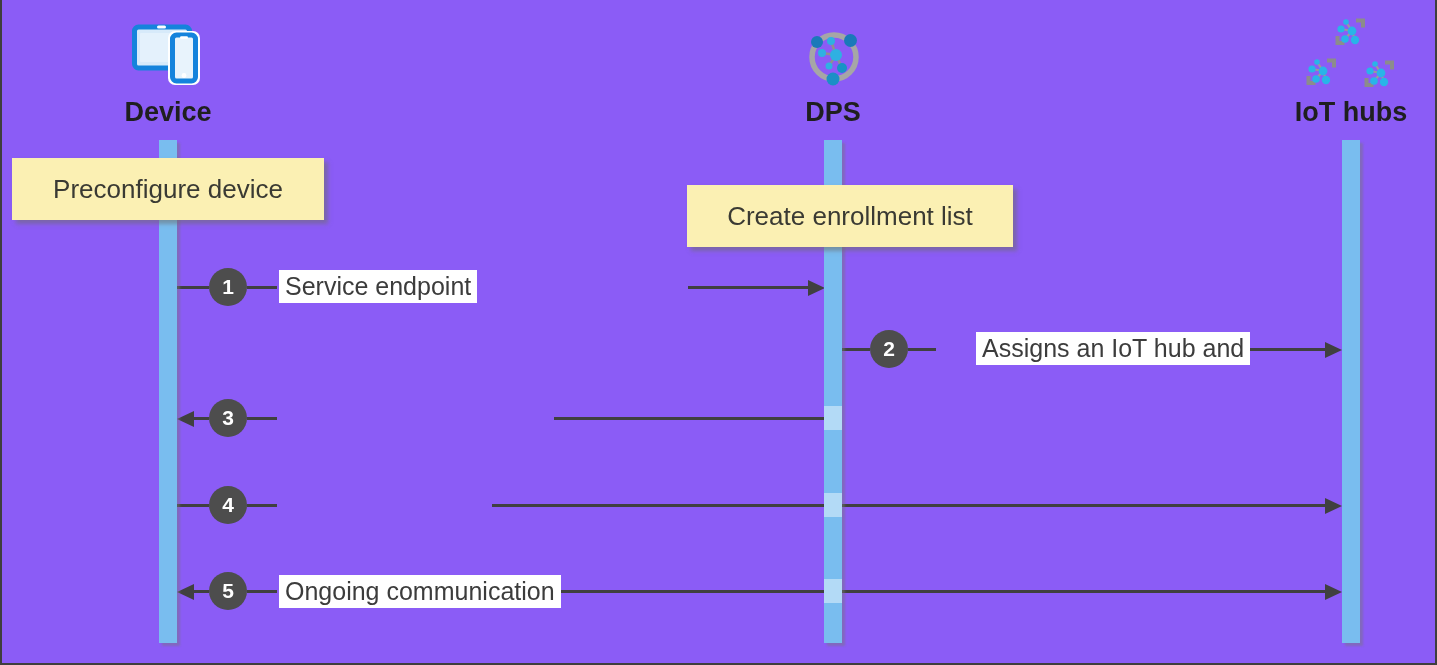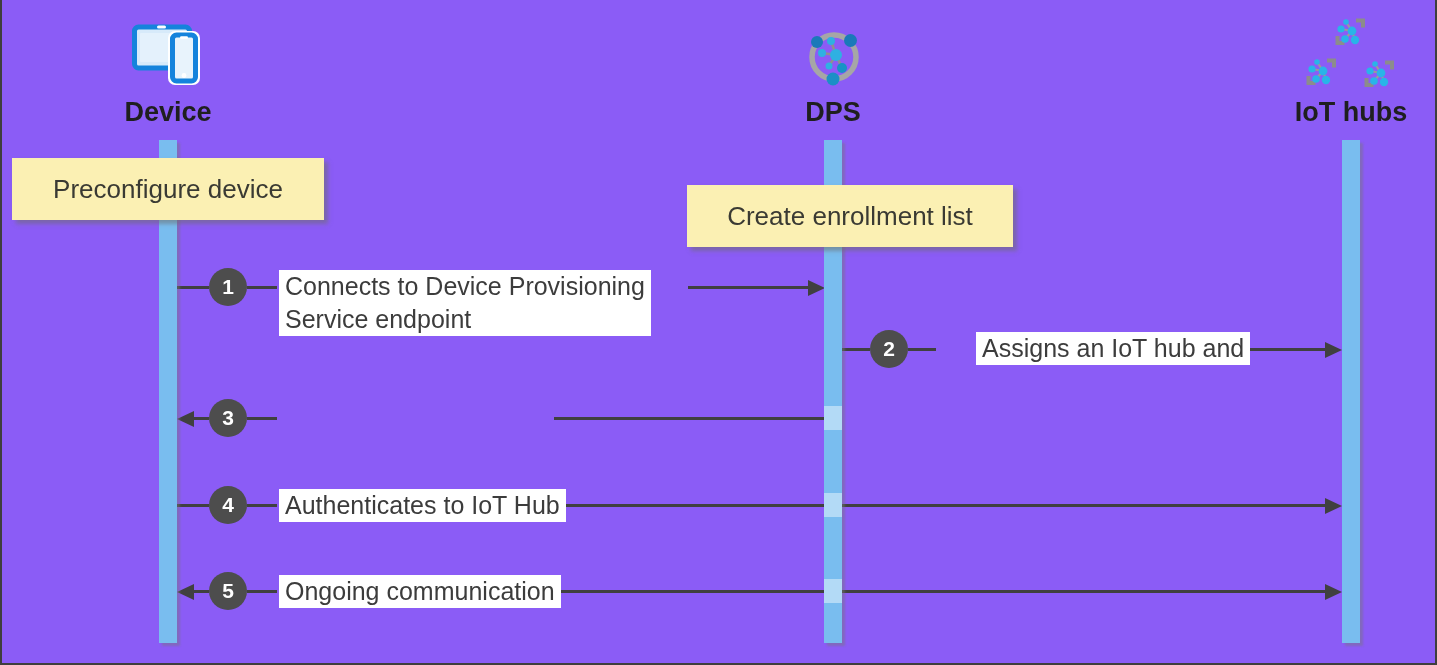--- a/index.html
+++ b/index.html
@@ -151,21 +151,20 @@
   <div class="note n2">
     <span>Create enrollment list</span>
   </div>
 
   <div class="h r1a"></div>
   <div class="circle r1circ">
     <span>1</span>
   </div>
   <div class="h r1b"></div>
   <div class="stept r1t">
-    <div>Connects to Device Provisioning</div>
     <div>Service endpoint</div>
   </div>
   <div class="h r1c"></div>
   <div class="arr-r r1h"></div>
 
   <div class="h r2a"></div>
   <div class="circle r2circ">
     <span>2</span>
   </div>
   <div class="h r2b"></div>
@@ -181,23 +180,20 @@
     <span>3</span>
   </div>
   <div class="h r3b"></div>
   <div class="h r3c"></div>
 
   <div class="h r4a"></div>
   <div class="circle r4circ">
     <span>4</span>
   </div>
   <div class="h r4b"></div>
-  <div class="stept r4t">
-    <div>Authenticates to IoT Hub</div>
-  </div>
   <div class="h r4c"></div>
   <div class="arr-r r4h"></div>
 
   <div class="arr-l r5h"></div>
   <div class="h r5a"></div>
   <div class="circle r5circ">
     <span>5</span>
   </div>
   <div class="h r5b"></div>
   <div class="stept r5t">

